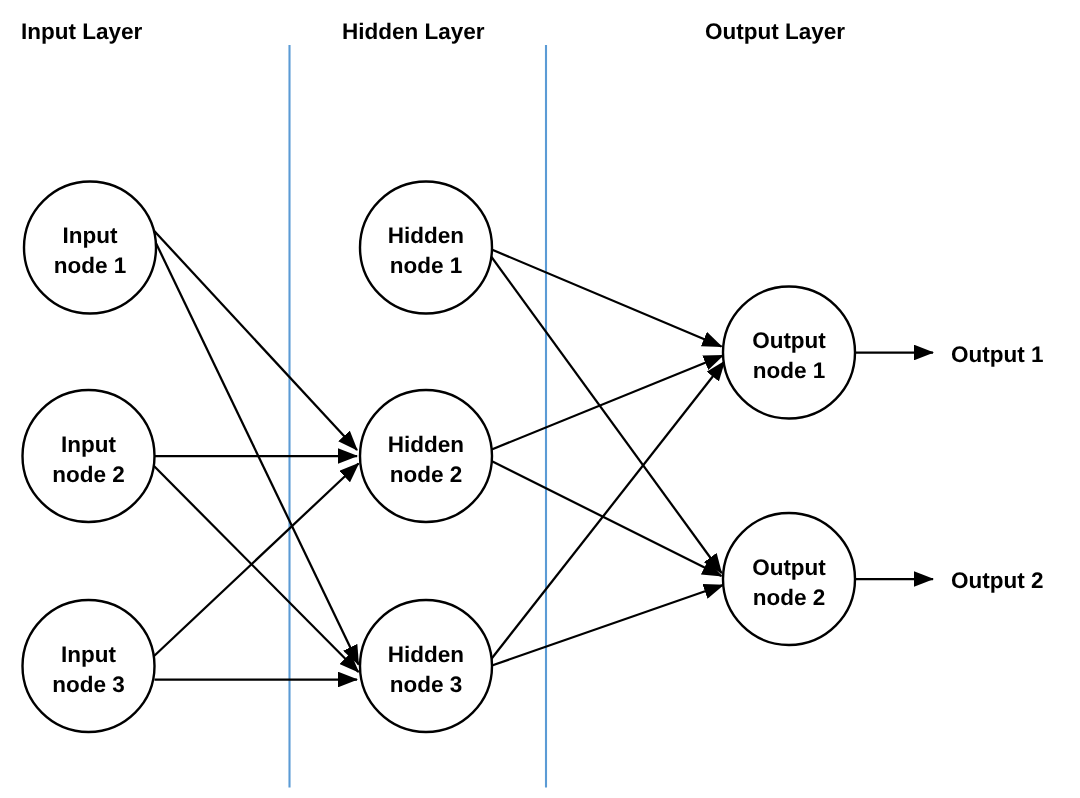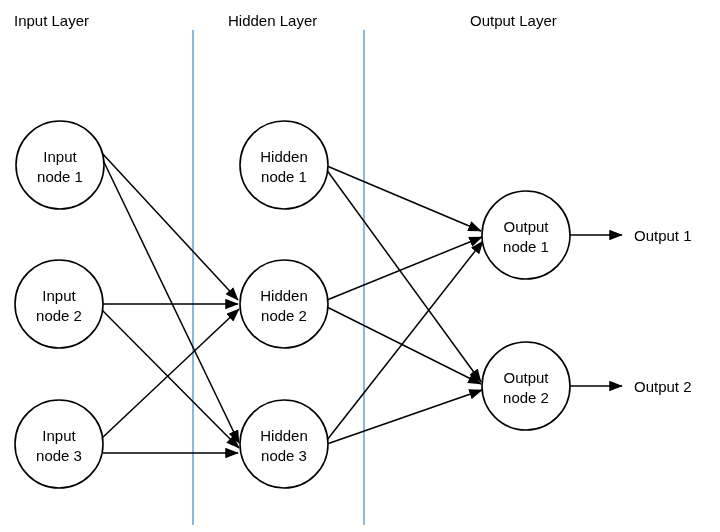--- a/index.html
+++ b/index.html
@@ -9,20 +9,21 @@
   }
   body {
     font-family: "Liberation Sans", sans-serif;
   }
   #canvas {
     position: relative;
     width: 720px;
     height: 532px;
     background: #ffffff;
     overflow: hidden;
+    font-weight: bold;
   }
   #diagram {
     position: absolute;
     top: 0;
     left: 0;
     width: 720px;
     height: 532px;
     display: block;
   }
   .layer-title {

